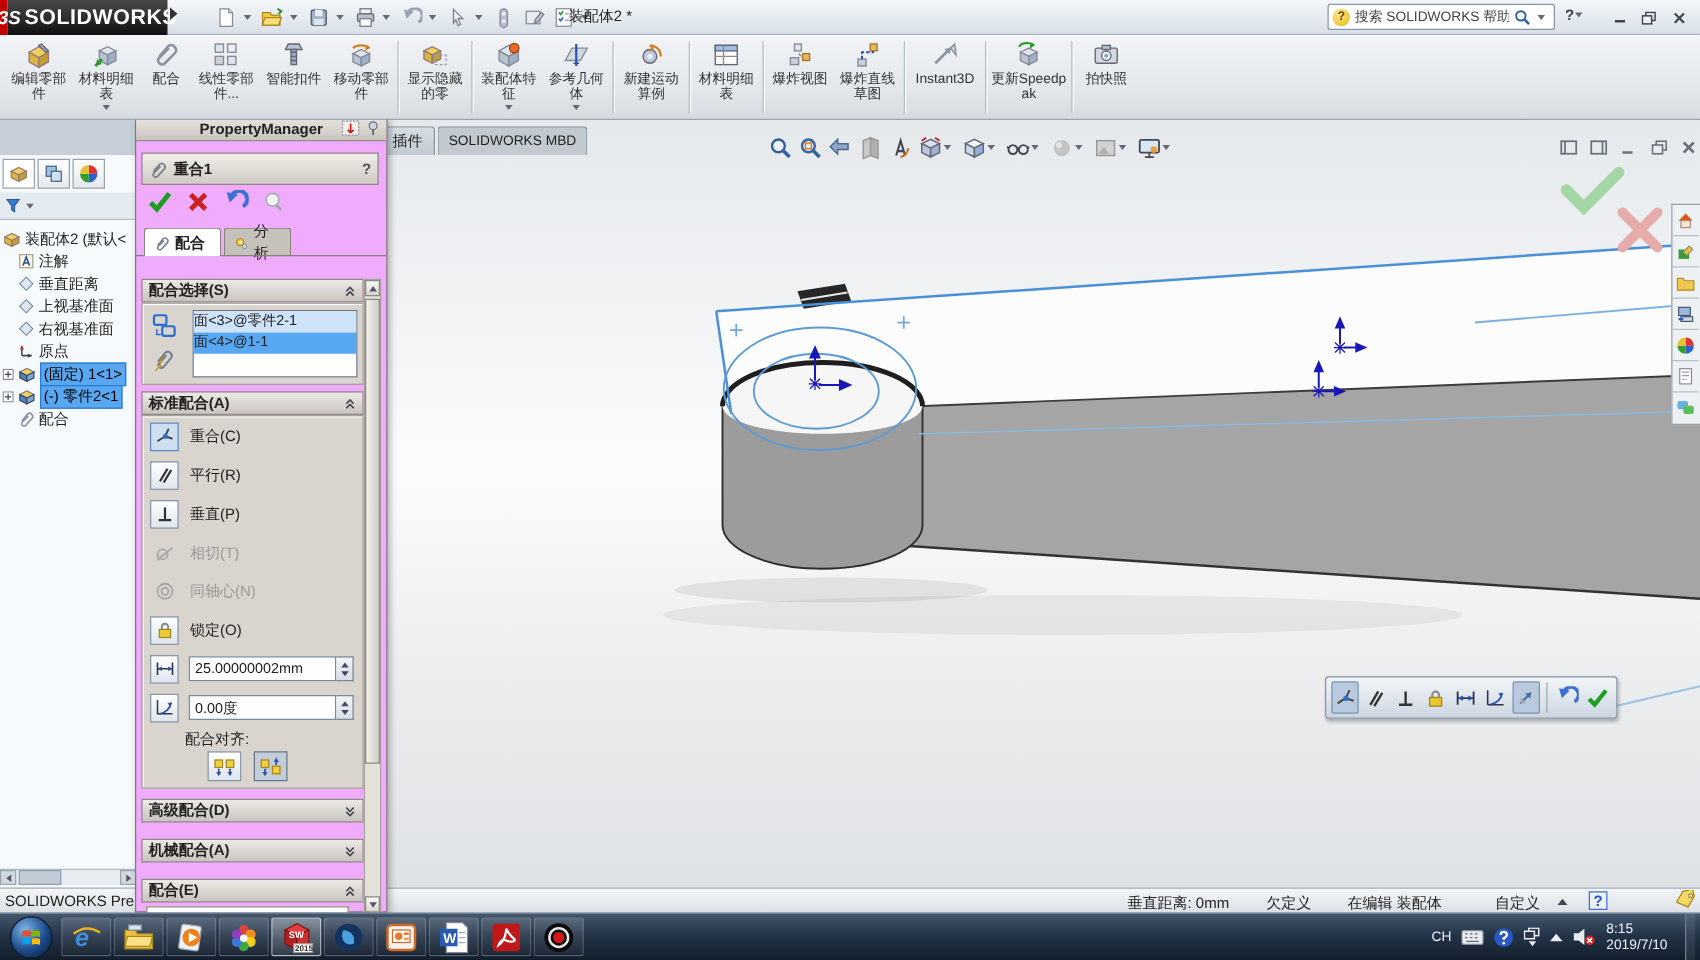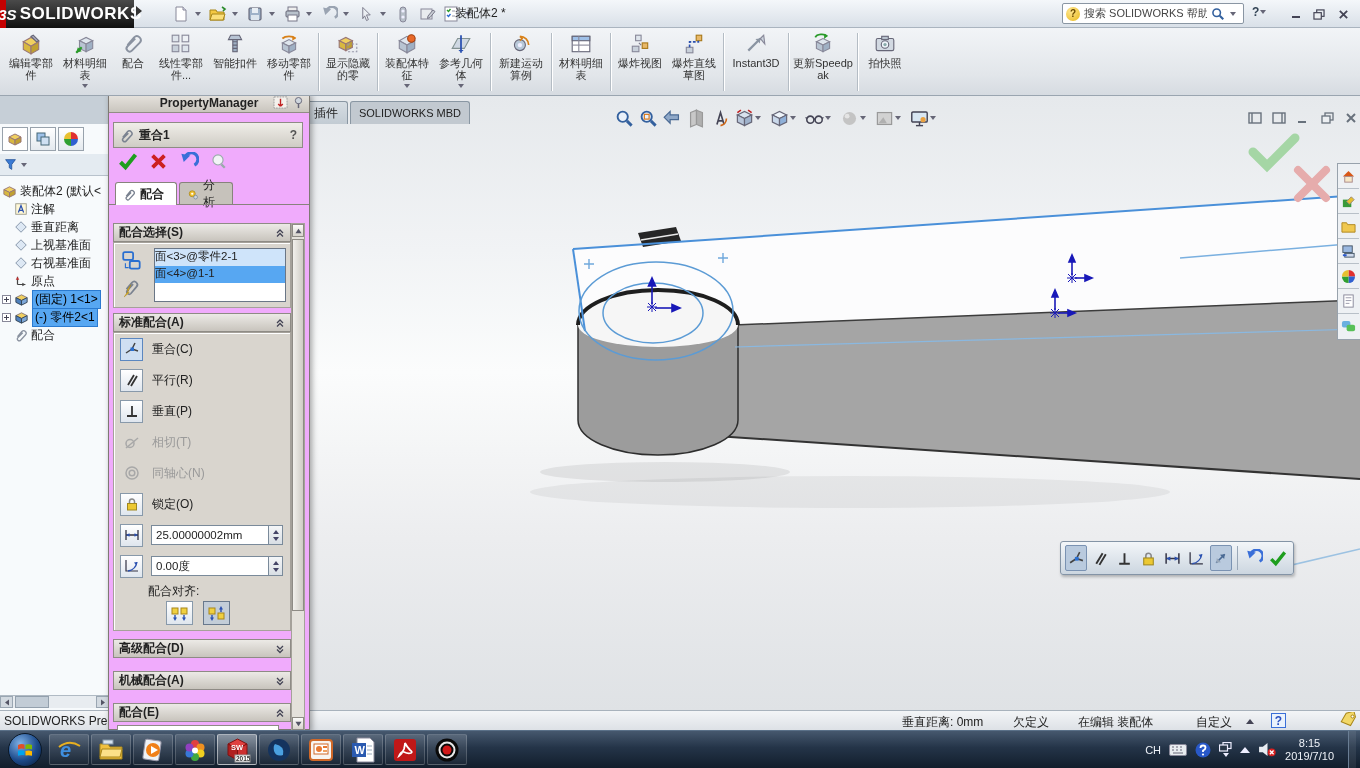--- a/index.html
+++ b/index.html
@@ -83,21 +83,21 @@
   .pm-thumb{position:absolute;left:0;top:15px;width:12px;height:372px;background:linear-gradient(90deg,#f2f0ec,#cfccc5);border:1px solid #8e8b85}
   
   .status{left:0;top:710px;width:1360px;height:20px;background:linear-gradient(#f3f5f7,#dde1e6);border-top:1px solid #a8b2bc;z-index:40;font-size:12px}
   .status span{position:absolute;top:3px;white-space:nowrap}
   
   .taskbar{left:0;top:730px;width:1360px;height:38px;background:linear-gradient(#46586e,#243448 45%,#121e2c);border-top:1px solid #5a7088;z-index:100;display:flex;align-items:center}
   .orb{width:34px;height:34px;border-radius:50%;margin:0 6px 0 8px;background:radial-gradient(circle at 35% 30%,#7fb2e8,#1c4a8a 55%,#081830);border:1px solid #0a1828;display:flex;align-items:center;justify-content:center}
   .tb-app{width:40px;height:31px;margin:0 1px;border:1px solid rgba(255,255,255,.18);border-radius:2px;background:linear-gradient(rgba(255,255,255,.14),rgba(255,255,255,.03));display:flex;align-items:center;justify-content:center}
   .tb-app.active{background:linear-gradient(rgba(255,255,255,.38),rgba(255,255,255,.12));border-color:rgba(255,255,255,.5)}
   .tray{margin-left:auto;display:flex;align-items:center;gap:8px;color:#eef2f8;font-size:11px;padding-right:4px}
-  .clock{text-align:center;line-height:13px;font-size:11px;padding-right:6px}
+  .clock{text-align:left;line-height:13px;font-size:11px;padding-right:6px}
   .desktop-sliver{width:8px;height:38px;border-left:1px solid #6a7e94;background:rgba(255,255,255,.08)}
   .chev svg{display:block}
 </style>
 </head>
 <body>
 
 <div class="abs viewport"></div>
 
 <svg class="abs" style="left:0;top:0;z-index:6;pointer-events:none" width="1360" height="768" viewBox="0 0 1360 768">
   <ellipse cx="850" cy="492" rx="320" ry="16" fill="#000" opacity="0.05"></ellipse>

